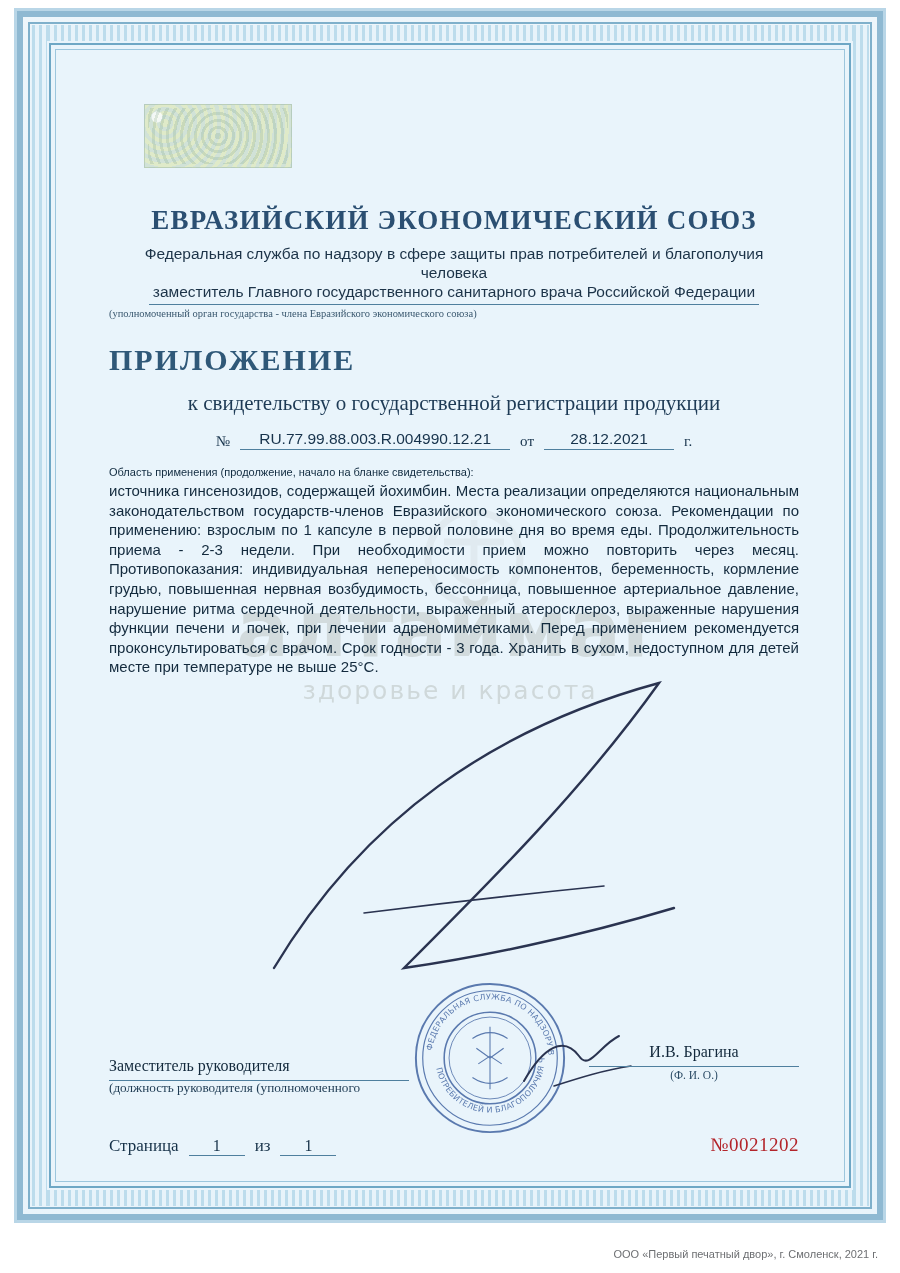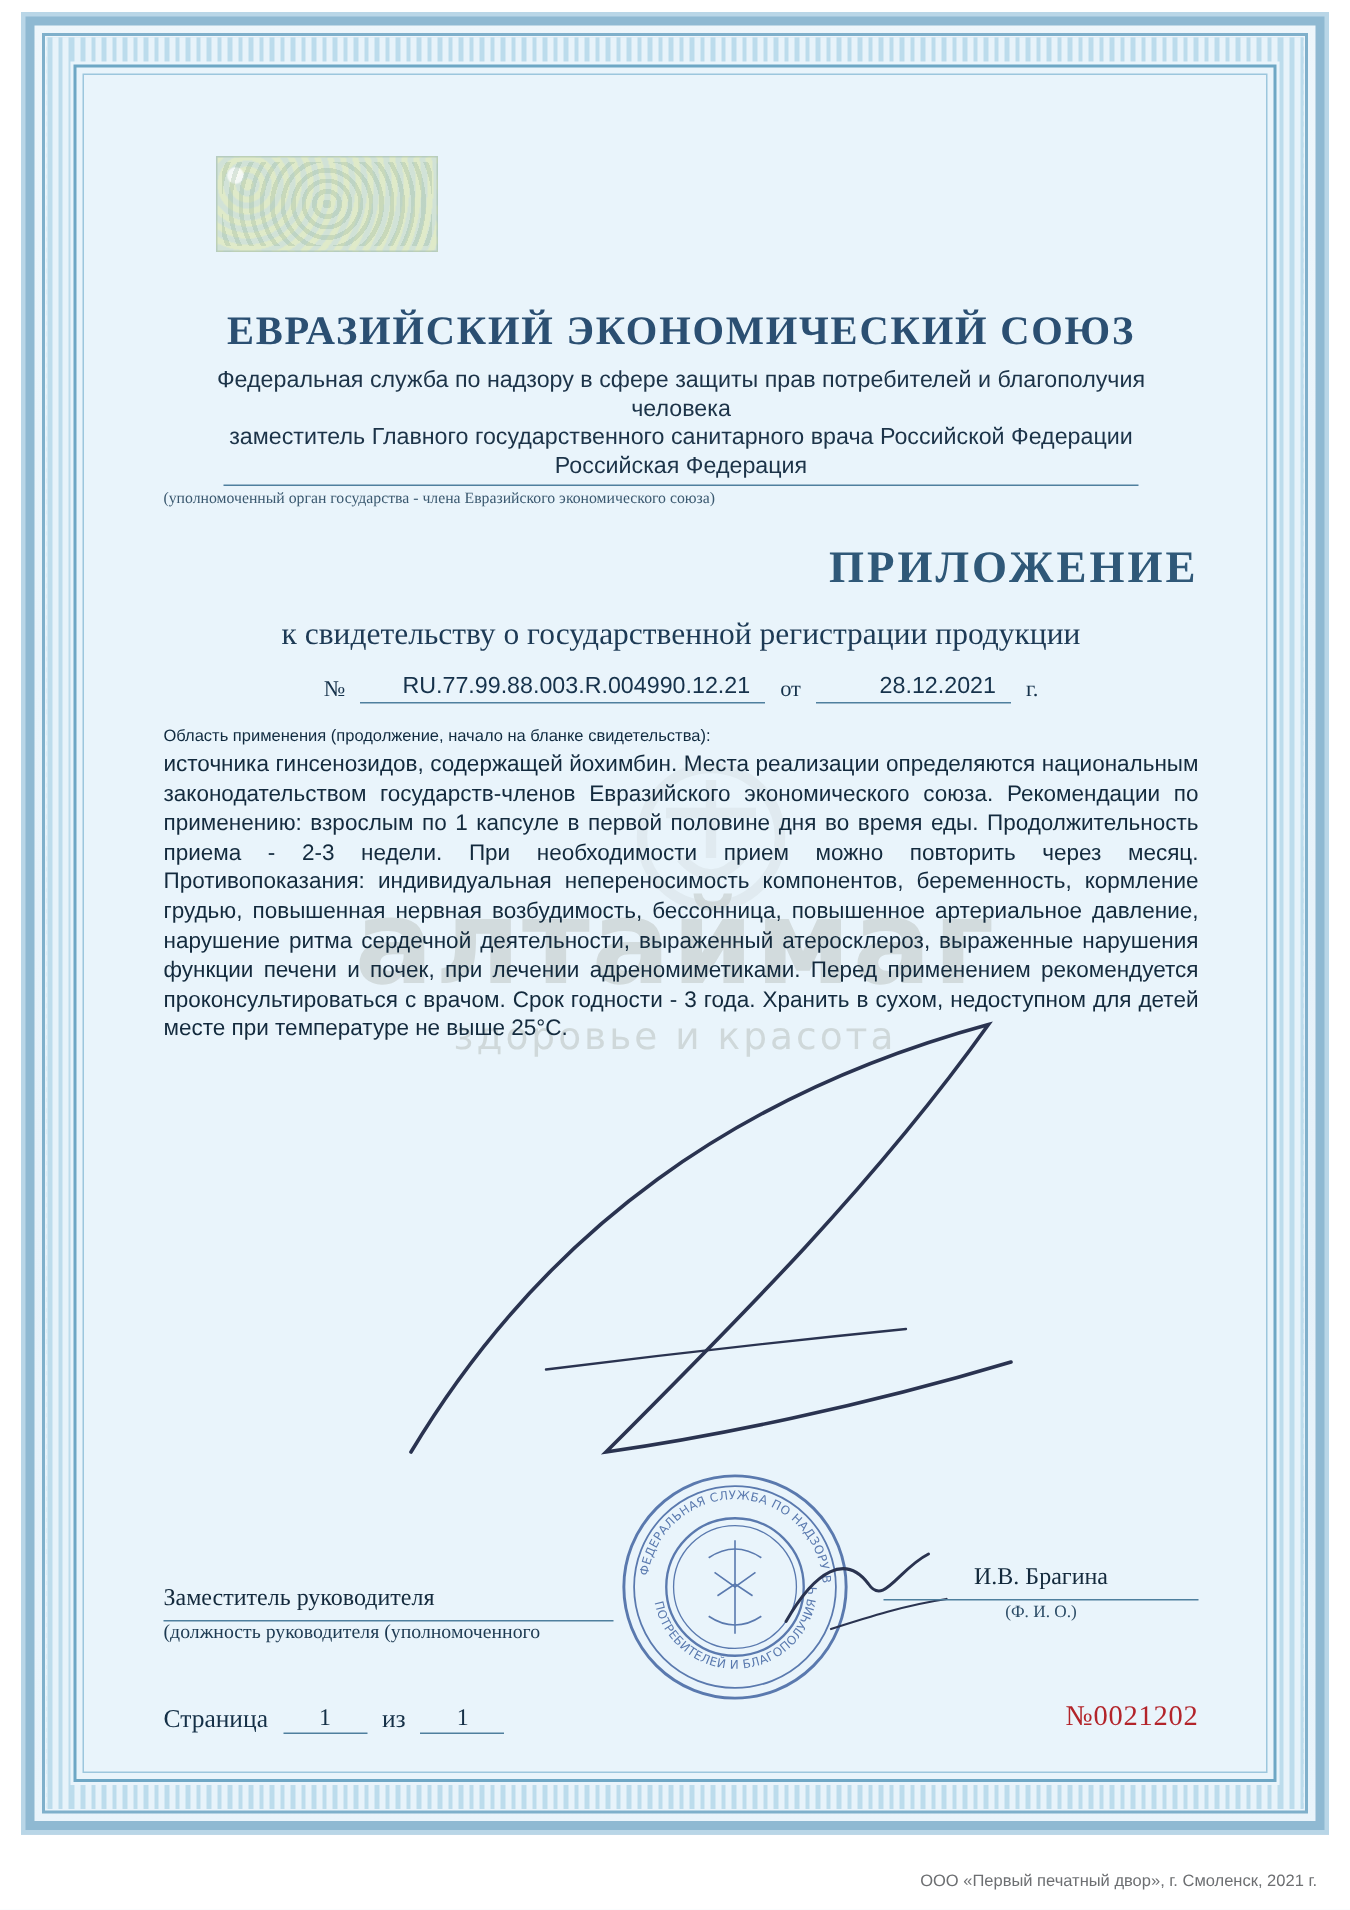--- a/index.html
+++ b/index.html
@@ -172,21 +172,21 @@
     margin: 3px 40px 3px 40px;
   }
   .org-note {
     text-align: left;
     font-size: 10.5px;
     color: #3a586f;
     font-family: "Liberation Serif", serif;
     margin-top: 2px;
   }
   .title-annex {
-    text-align: right;
+    text-align: left;
     font-family: "Liberation Serif", serif;
     font-weight: bold;
     font-size: 30px;
     letter-spacing: 2px;
     color: #2f5878;
     margin: 24px 0 14px 0;
   }
   .subtitle {
     text-align: center;
     font-family: "Liberation Serif", serif;
@@ -204,21 +204,21 @@
     color: #16324b;
     margin-bottom: 16px;
   }
   .numline .lbl { font-size: 15px; }
   .numline .val {
     font-family: "Liberation Sans", sans-serif;
     font-size: 15.5px;
     border-bottom: 1px solid #4f7f9e;
     padding: 0 10px 1px 10px;
     min-width: 60px;
-    text-align: right;
+    text-align: center;
   }
   .numline .val.long { min-width: 250px; }
   .numline .val.date { min-width: 110px; }
 
   .section-head {
     font-weight: normal;
     font-size: 11px;
     color: #102a3f;
     margin-bottom: 3px;
   }
@@ -358,21 +358,20 @@
     <div class="wm-sub">здоровье и красота</div>
   </div>
 
   <div class="doc-body">
 
     <h1 class="title-eaeu">ЕВРАЗИЙСКИЙ ЭКОНОМИЧЕСКИЙ СОЮЗ</h1>
 
     <div class="org-lines">
       <div>Федеральная служба по надзору в сфере защиты прав потребителей и благополучия человека</div>
       <div>заместитель Главного государственного санитарного врача Российской Федерации</div>
-      <div>Российская Федерация</div>
     </div>
     <div class="rule-thin"></div>
     <div class="org-note">(уполномоченный орган государства - члена Евразийского экономического союза)</div>
 
     <div class="title-annex">ПРИЛОЖЕНИЕ</div>
 
     <div class="subtitle">к свидетельству о государственной регистрации продукции</div>
 
     <div class="numline">
       <span class="lbl">№</span>

